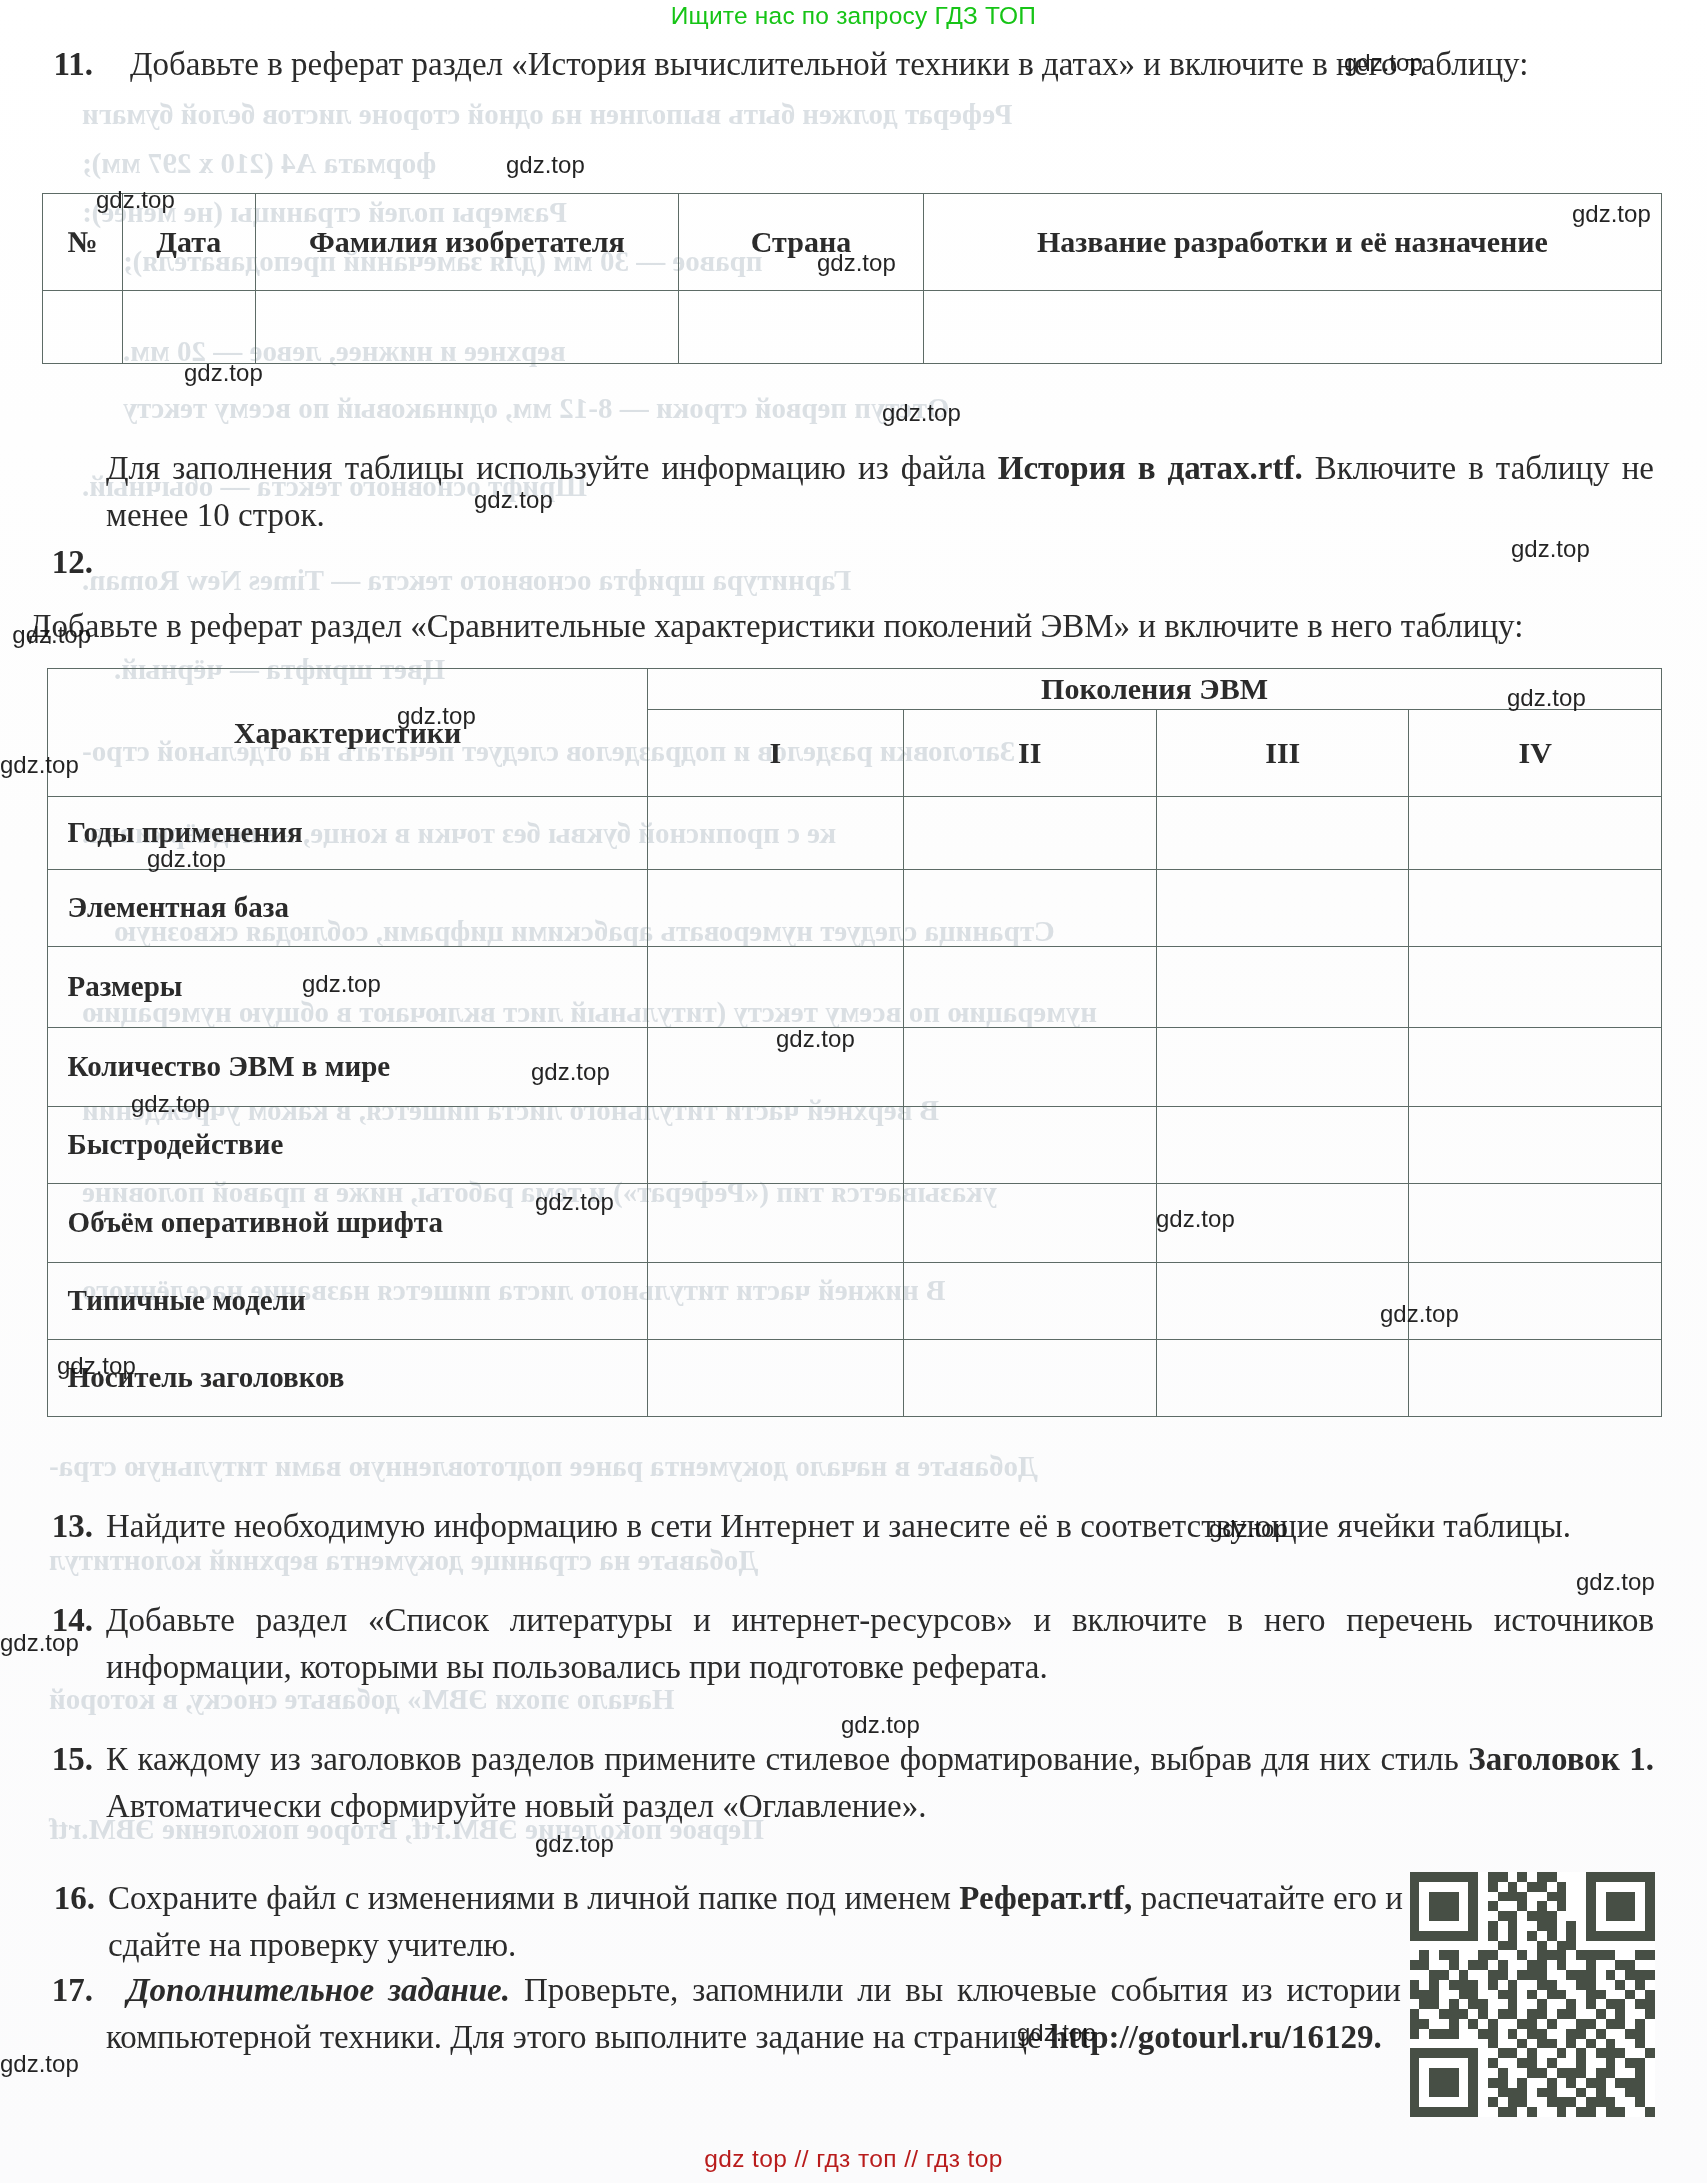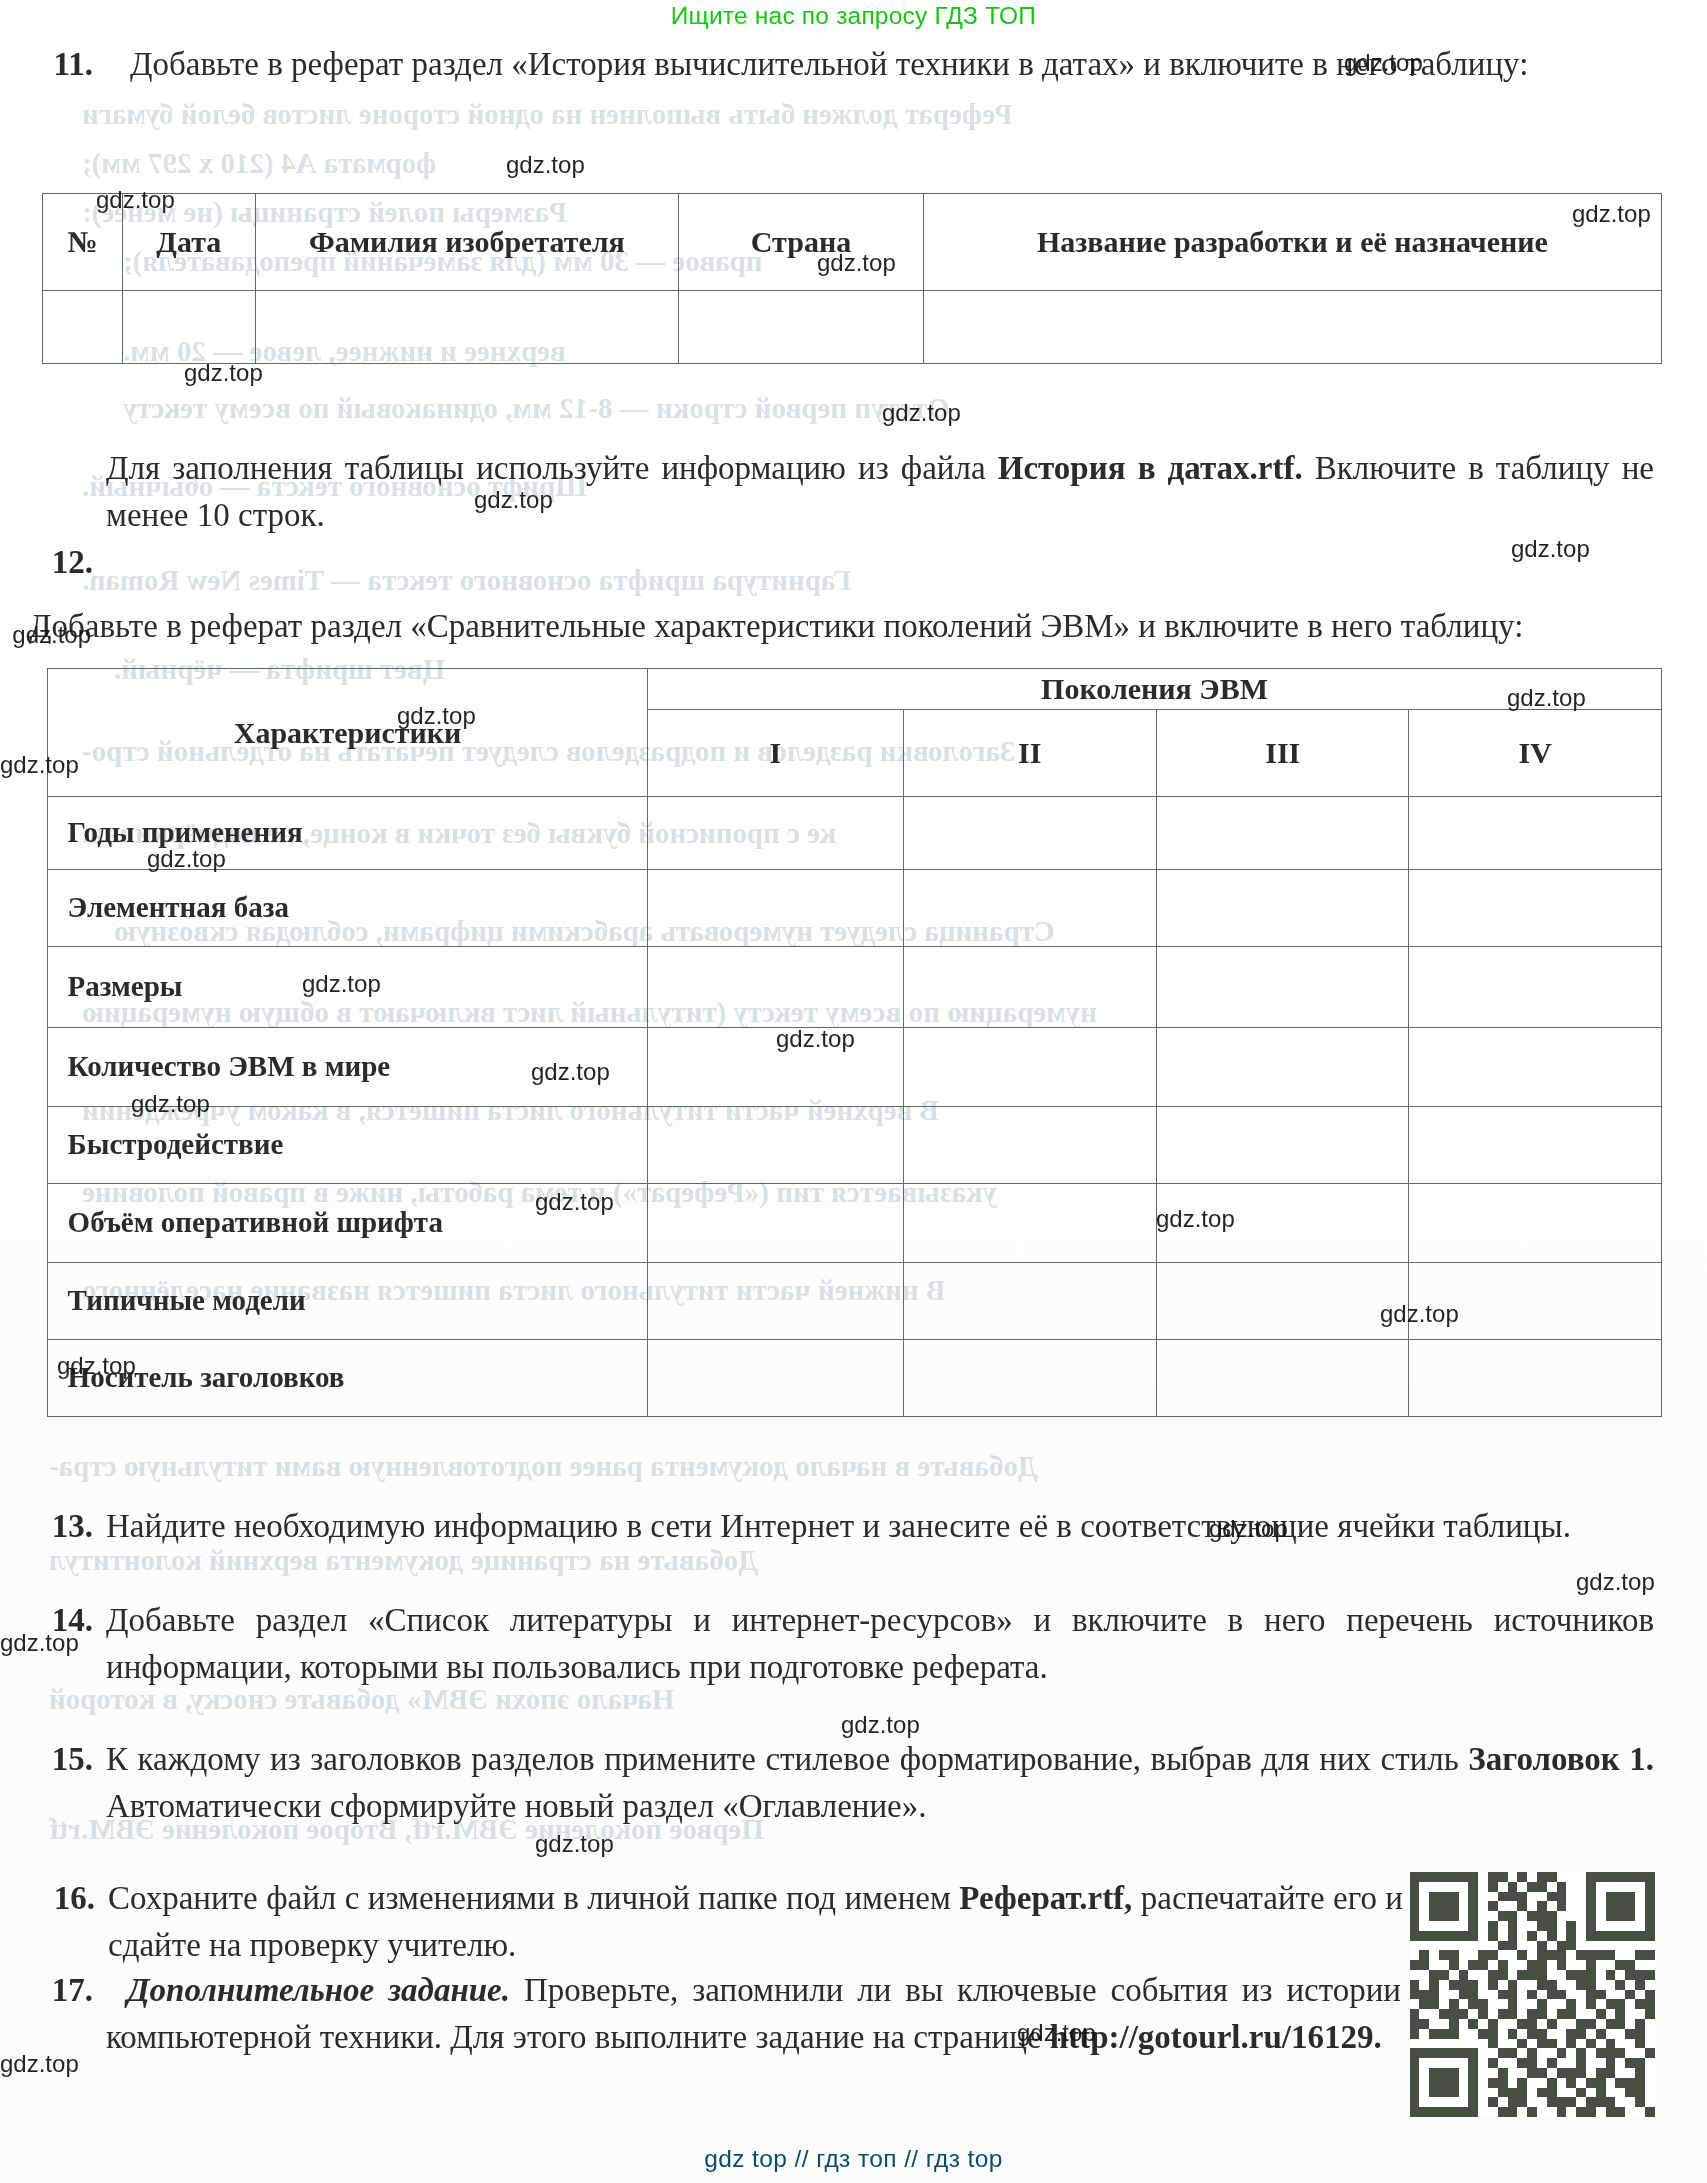--- a/index.html
+++ b/index.html
@@ -55,21 +55,21 @@
   }
   .thead-cell{text-align:center;font-size:30px;line-height:1.32;vertical-align:middle;}
   .rowlabel{font-size:29px;text-align:left;padding-left:19.6px;vertical-align:middle;}
   .blank{}
   
   #qr{position:absolute;}
   #qr svg{display:block;}
   
   #footer{
     position:absolute;left:0;right:0;bottom:9.8px;text-align:center;
-    color:#0c4a6e;font-family:"Liberation Sans","DejaVu Sans",sans-serif;
+    color:#b91c1c;font-family:"Liberation Sans","DejaVu Sans",sans-serif;
     font-size:24.5px;letter-spacing:0.4px;
   }
 </style>
 </head>
 <body>
 
 <div id="paper"></div>
 
 <div class="bleed" style="left:82px;top:98px;font-size:29px;">Реферат должен быть выполнен на одной стороне листов белой бумаги</div>
 <div class="bleed" style="left:82px;top:147px;font-size:29px;">формата А4 (210 х 297 мм);</div>

